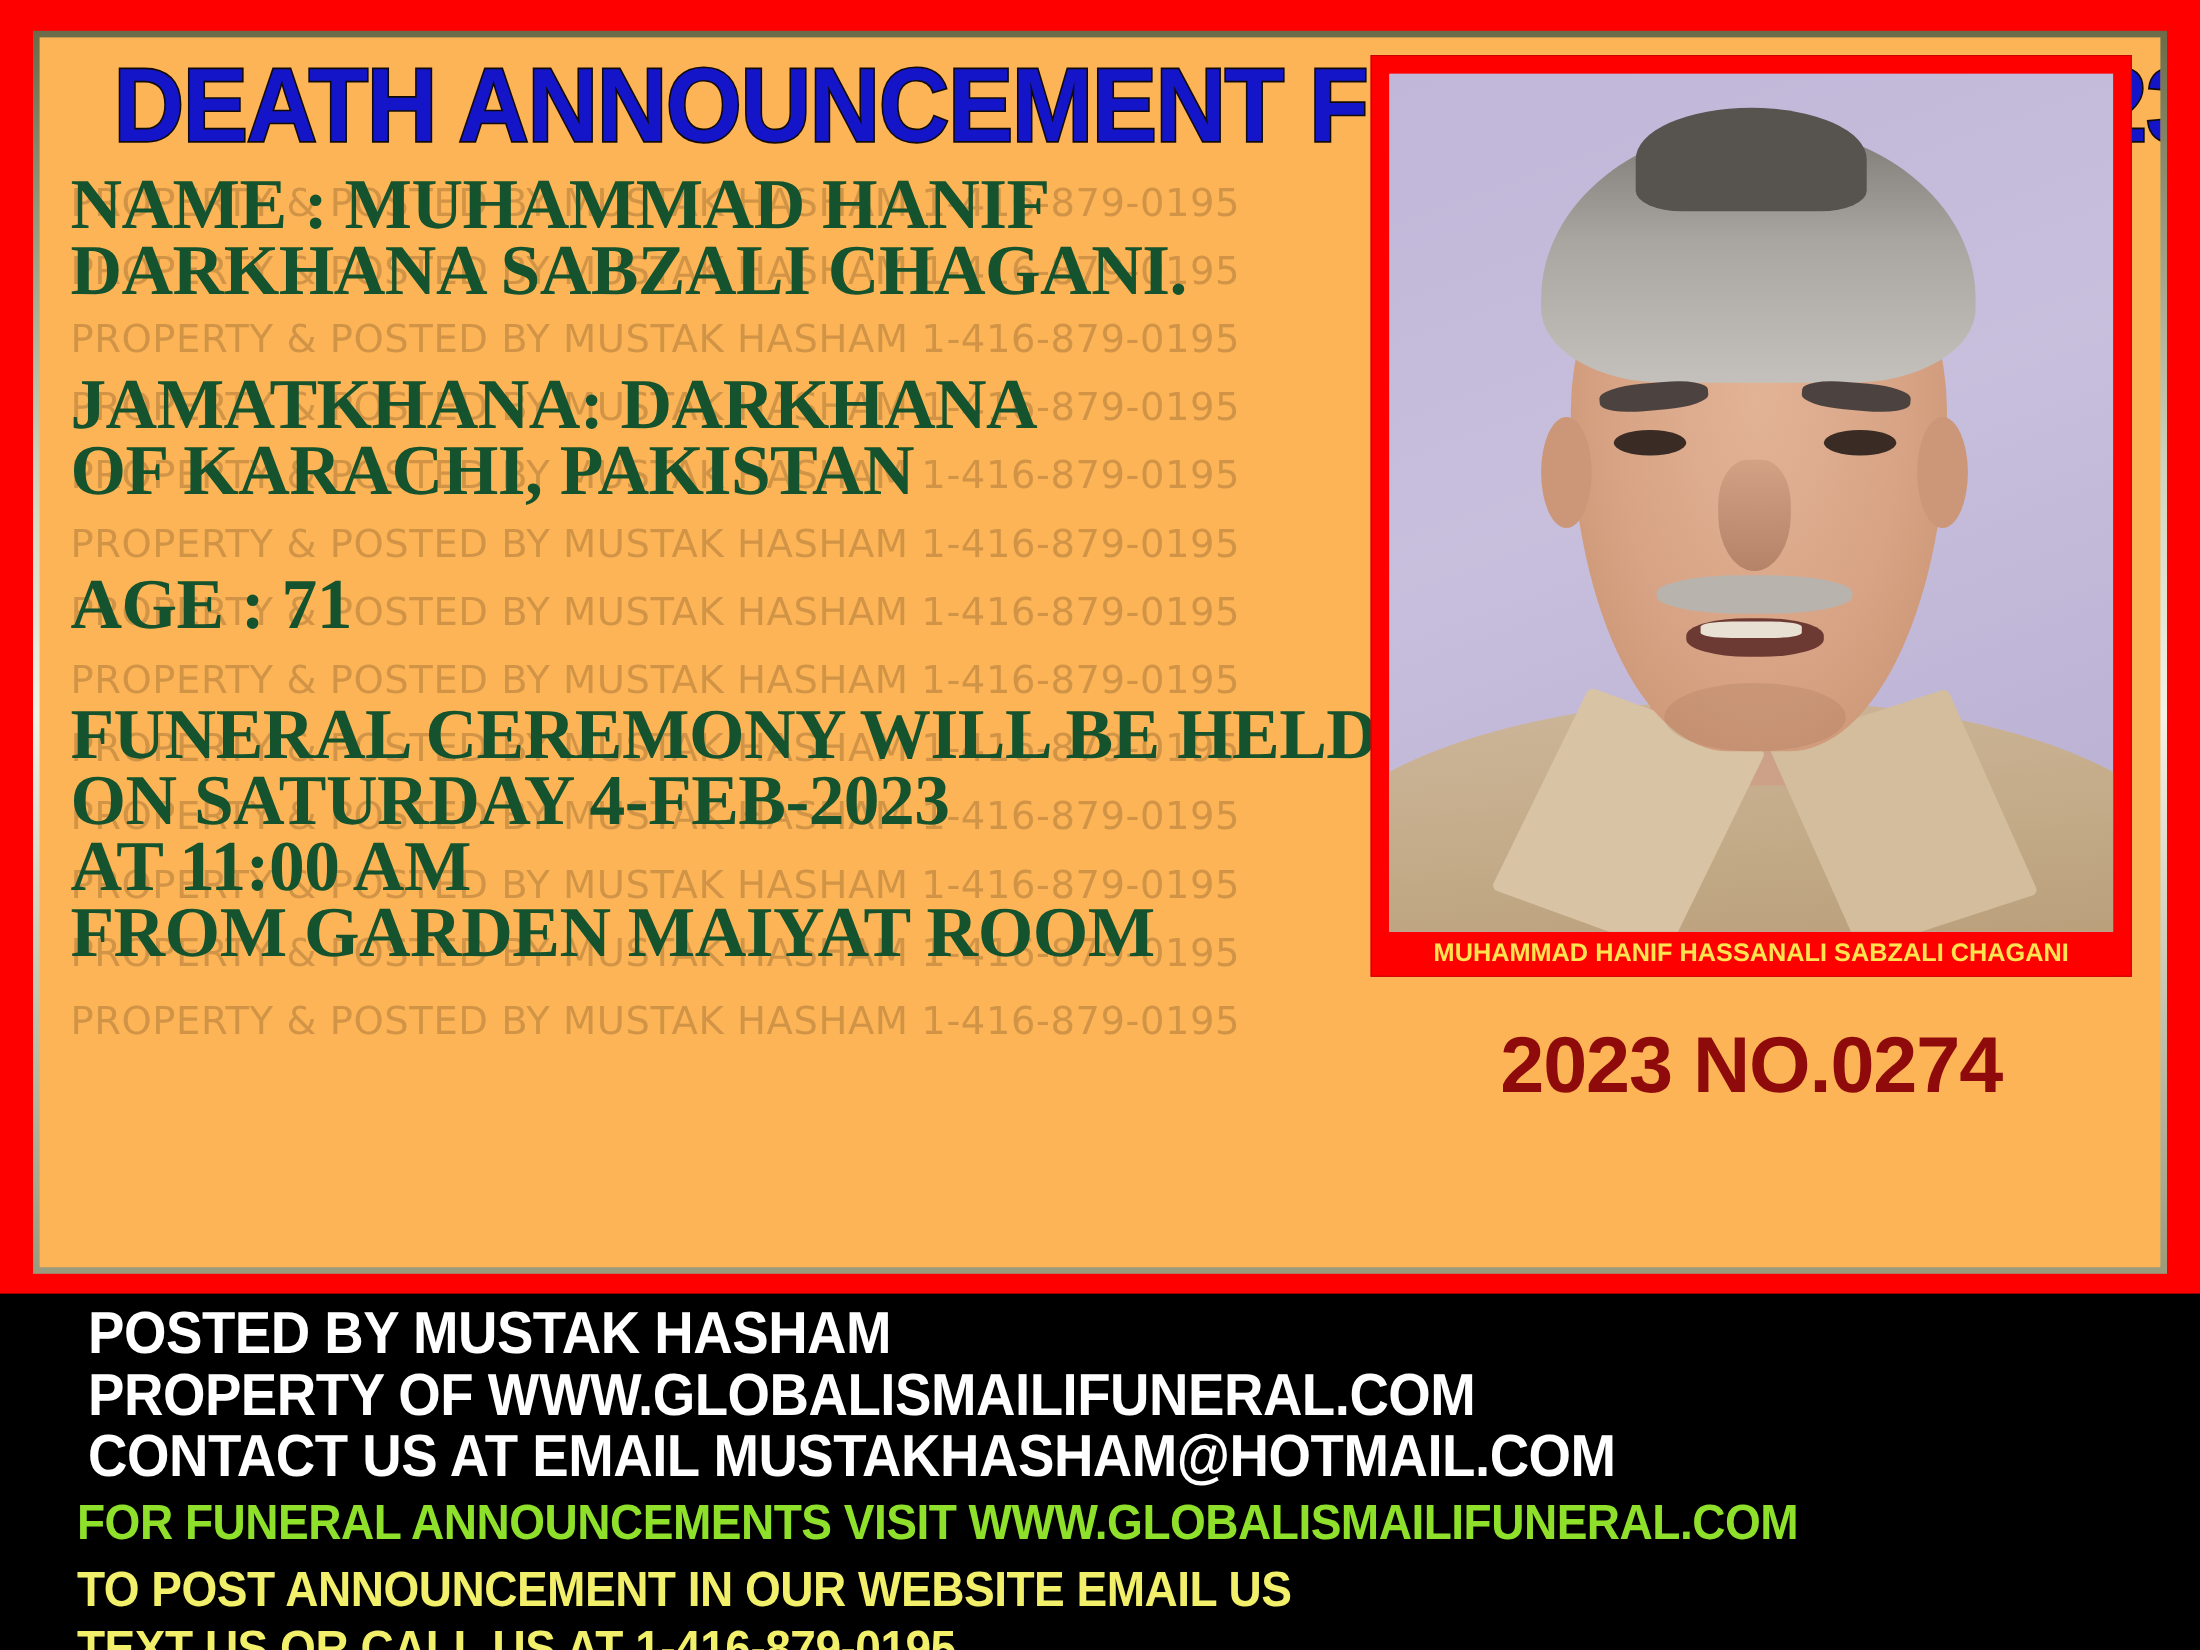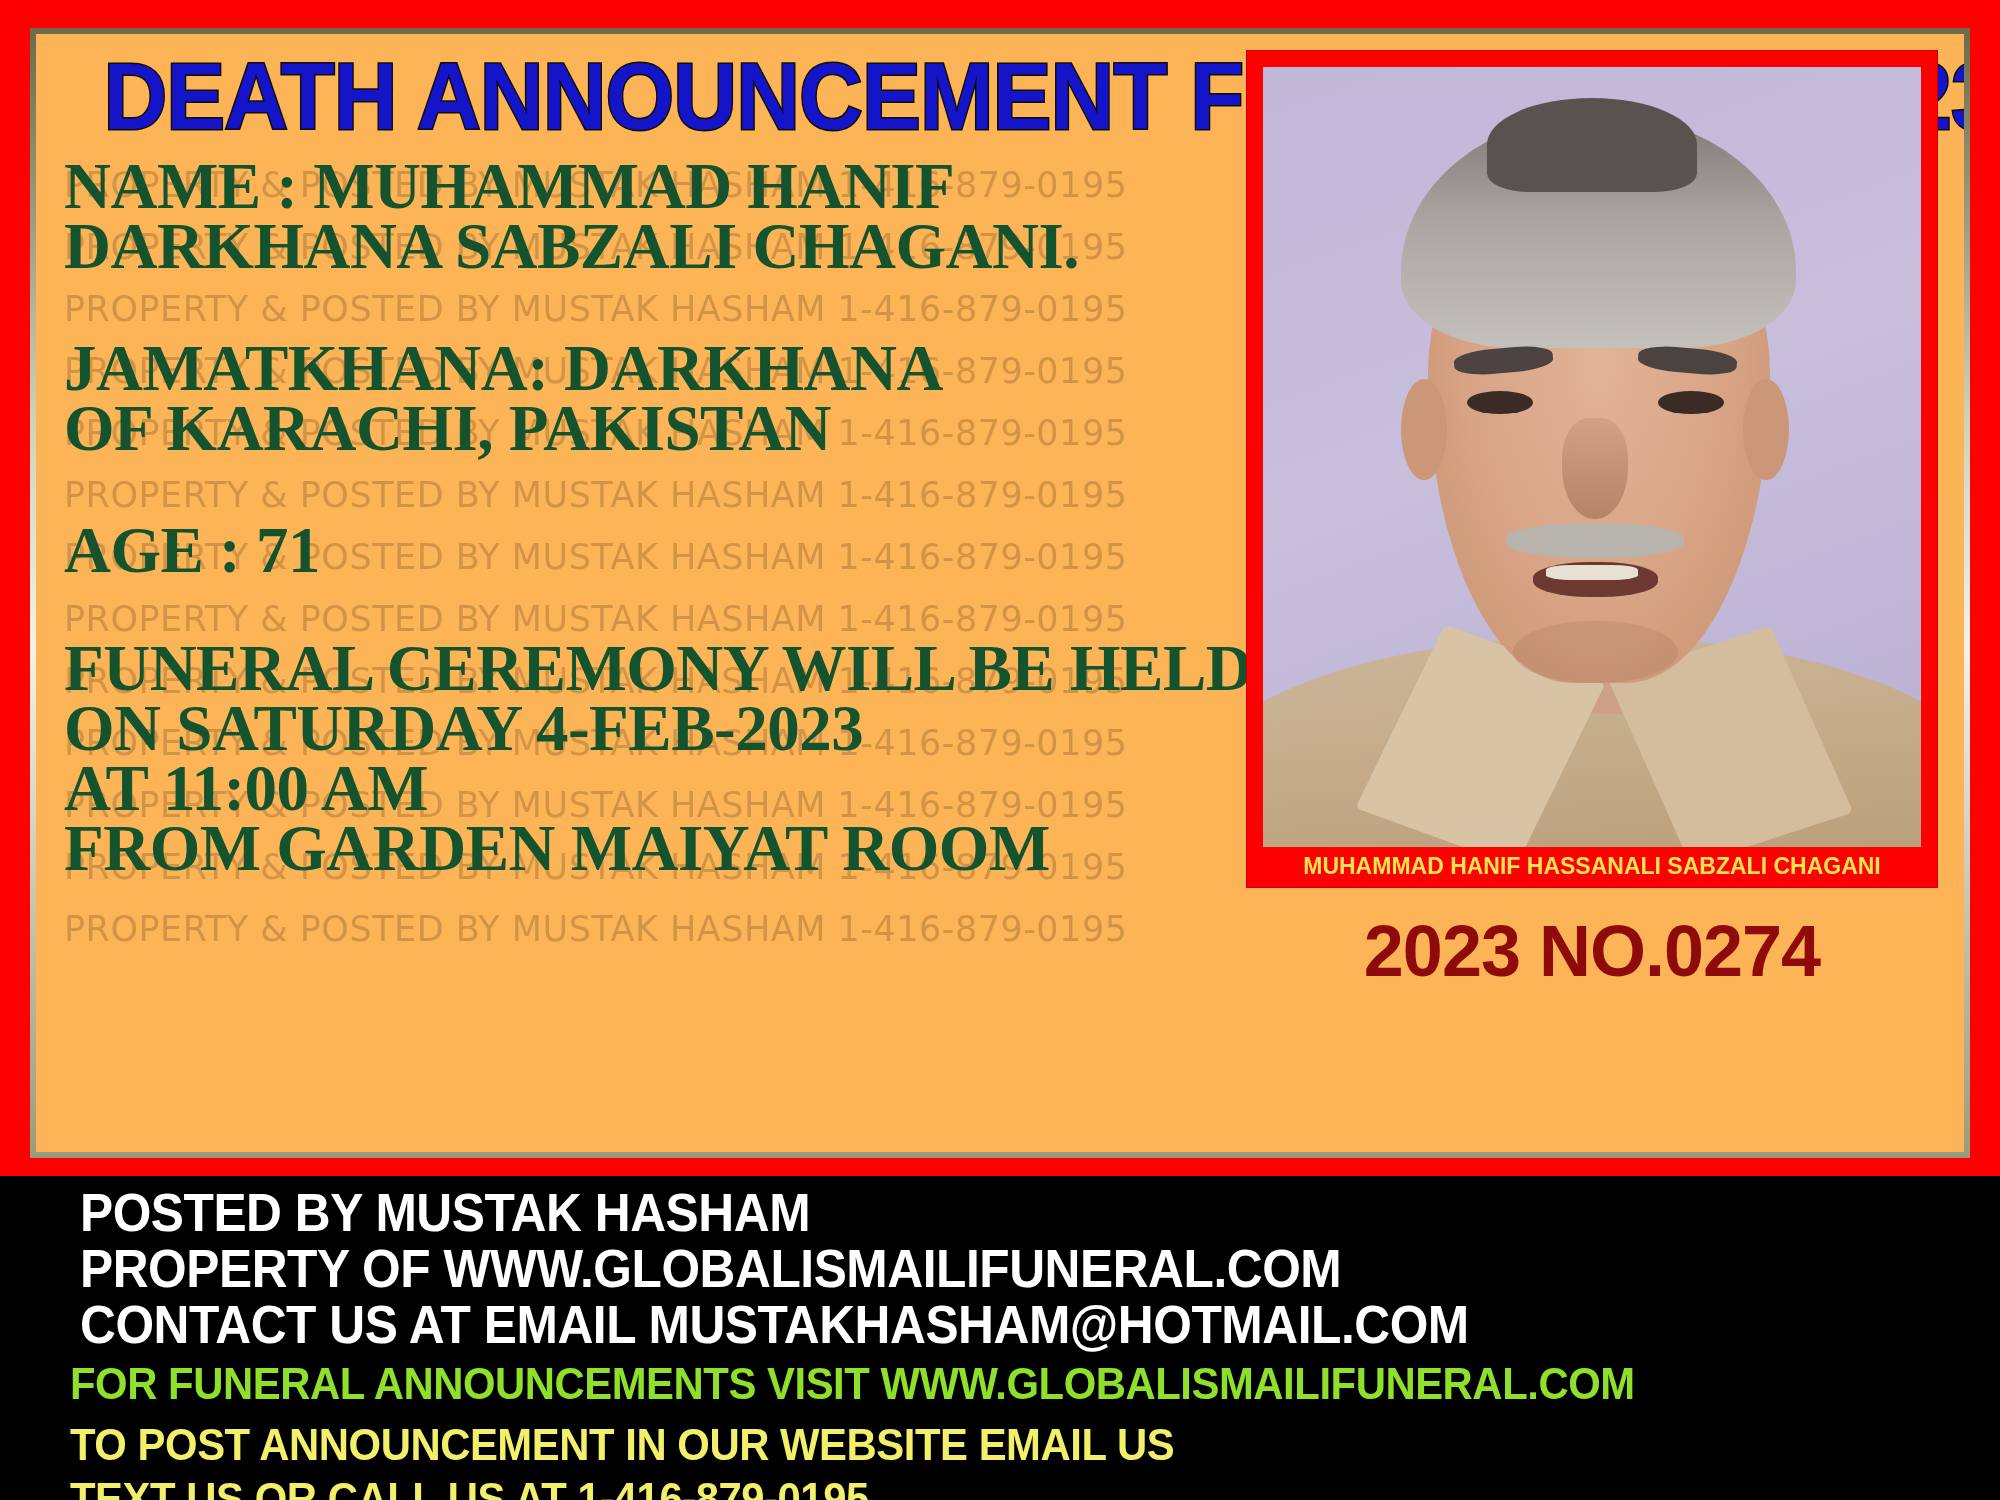--- a/index.html
+++ b/index.html
@@ -242,21 +242,21 @@
     font-weight:bold;
     font-size:23px;
     line-height:34px;
     text-align:center;
     letter-spacing:0px;
     padding:2px 0 4px 0;
     white-space:nowrap;
   }
 
   #refno {
-    margin-top:24px;
+    margin-top:42px;
     text-align:center;
     font-family:"Liberation Sans", sans-serif;
     font-weight:bold;
     font-size:72px;
     line-height:78px;
     color:#8f0b0b;
     letter-spacing:-1px;
   }
 
   

